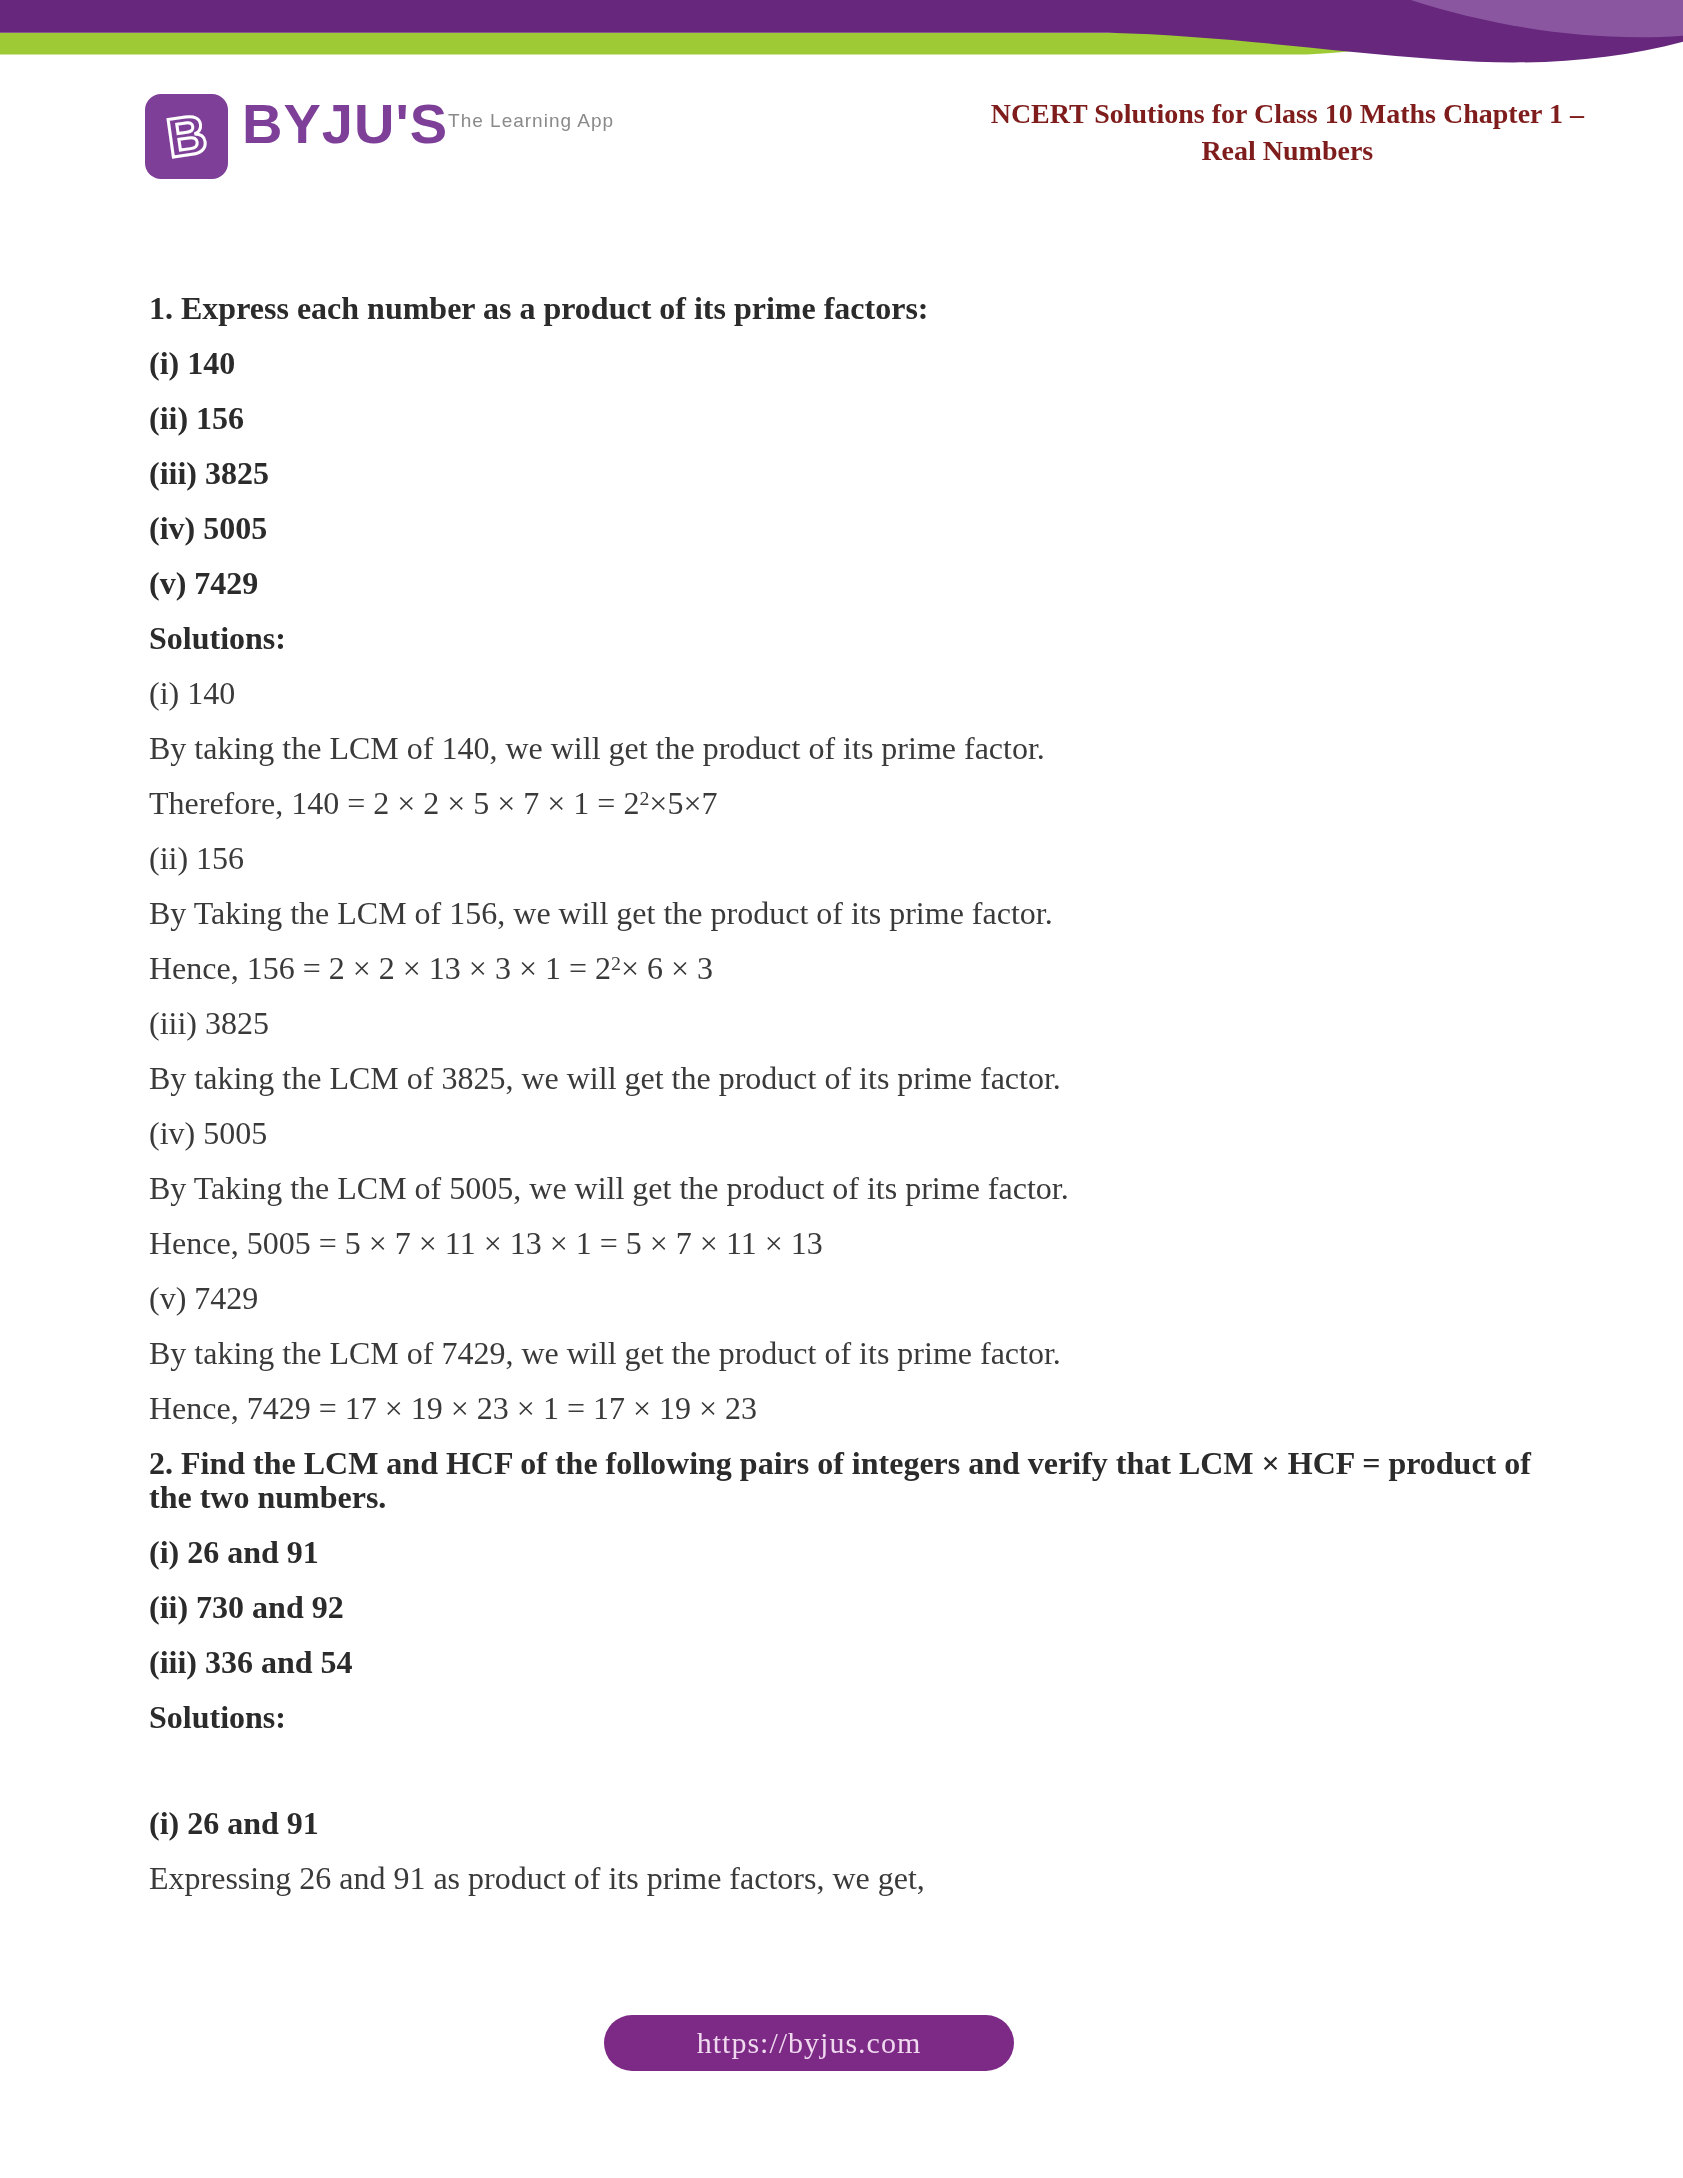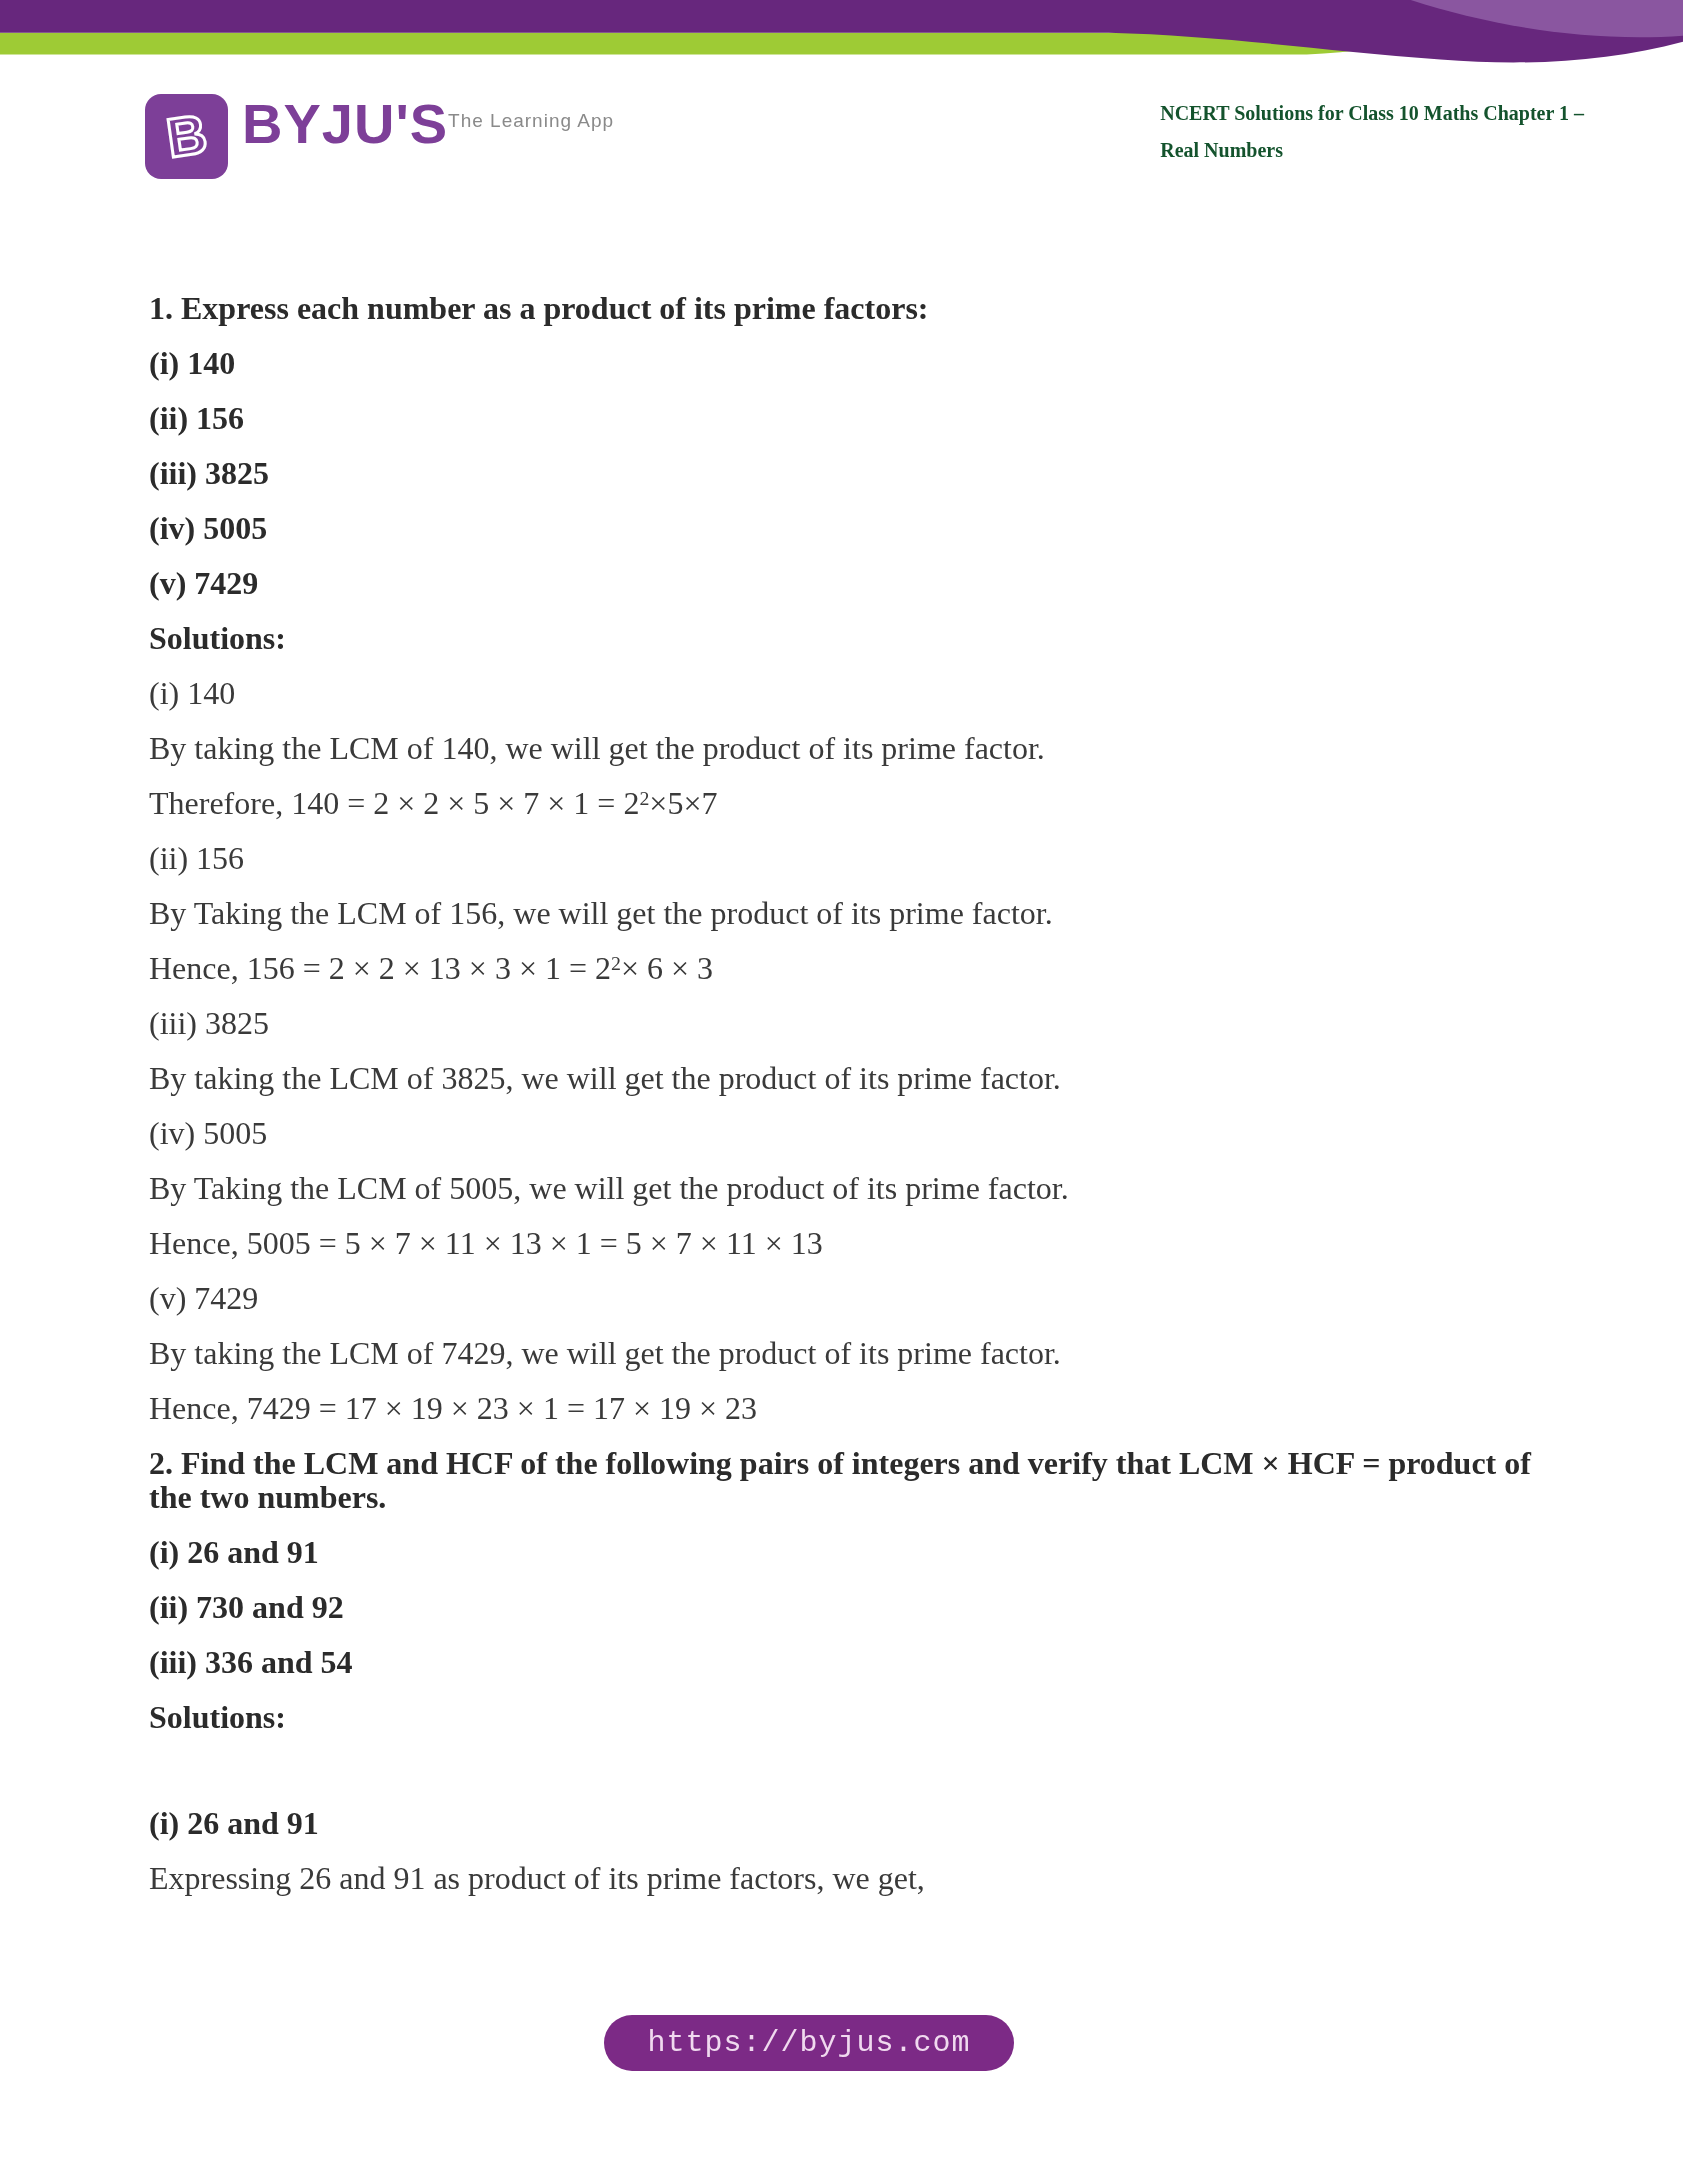--- a/index.html
+++ b/index.html
@@ -37,22 +37,22 @@
     font-weight: bold; font-size: 56px; line-height: 59px;
     color: #7d3f98; letter-spacing: 1px;
   }
   .logo-tagline {
     font-family: "Liberation Sans", sans-serif;
     font-size: 19px; color: #8a8a8a; letter-spacing: 1px; margin-top: 16px;
   }
   
   .doc-title {
     position: absolute; top: 95px; right: 99px;
-    text-align: left; color: #14532d;
-    font-weight: bold; font-size: 20px; line-height: 37px;
+    text-align: center; color: #7f1d1d;
+    font-weight: bold; font-size: 28px; line-height: 37px;
   }
   
   .headings-row {
     position: absolute; top: 220px; left: 149px; right: 142px;
     display: flex; justify-content: space-between; align-items: baseline;
   }
   .fancy-heading {
     font-family: "Liberation Serif", serif;
     font-weight: bold; font-size: 43px; letter-spacing: 3px;
     color: #7b9cc7;
@@ -76,21 +76,21 @@
   
   .footer-pill {
     position: absolute; top: 2015px; left: 604px;
     width: 410px; height: 56px;
     background: #7c2a86;
     border-radius: 29px;
     display: flex; align-items: center; justify-content: center;
     cursor: pointer;
   }
   .footer-pill span {
-    font-family: Liberation Mono, monospace;
+    font-family: Liberation Serif, serif;
     font-size: 30px; color: #f0d9ef; letter-spacing: 1px;
   }
 </style>
 </head>
 <body>
 
 <div class="page">
 
   <svg class="header-wave" width="1683" height="119" viewBox="0 0 1700 120">
 

